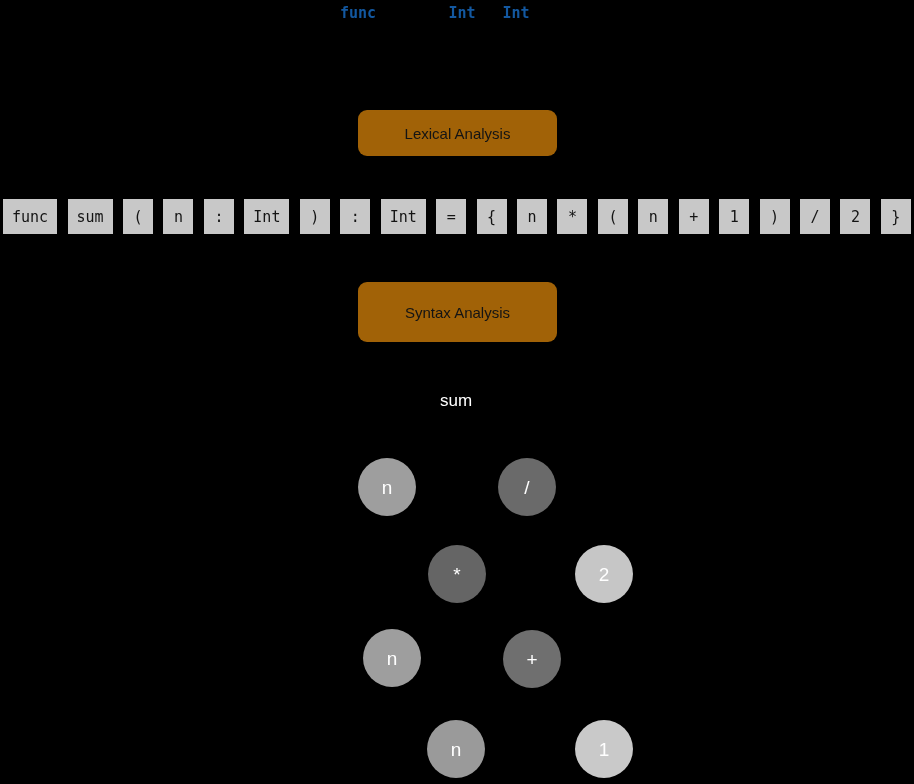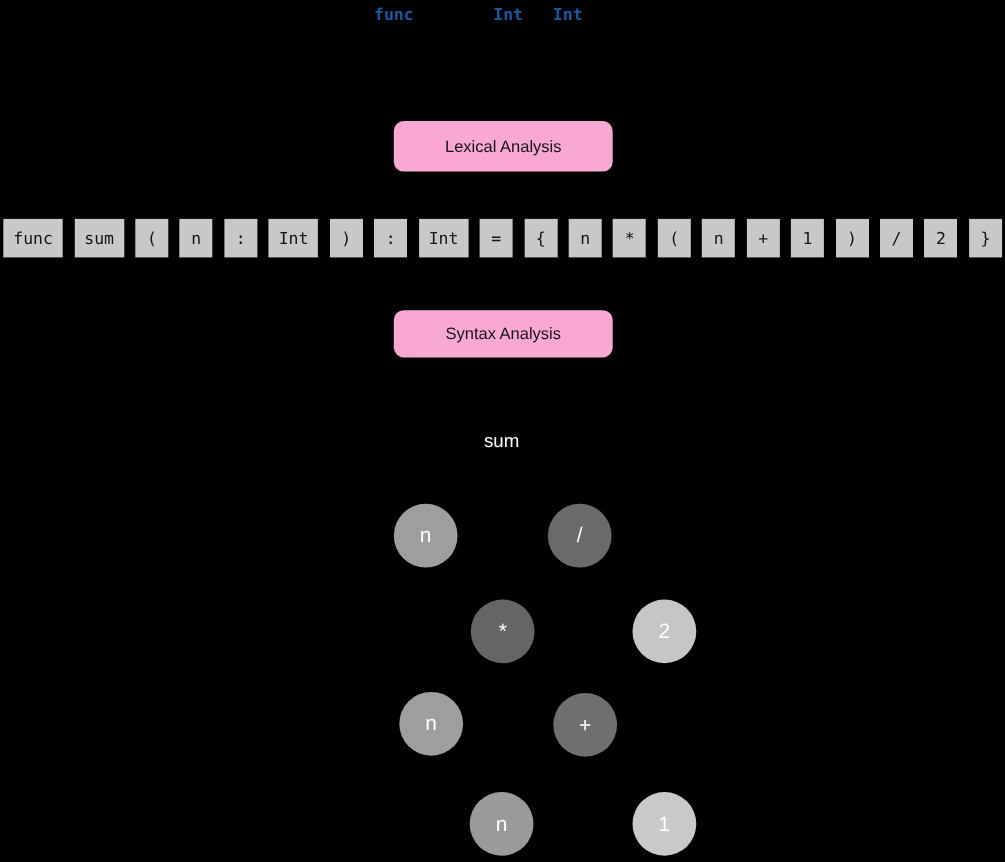--- a/index.html
+++ b/index.html
@@ -24,30 +24,30 @@
     font-weight: bold;
     font-size: 15px;
     line-height: 20px;
     white-space: pre;
   }
   
   .stage-box {
     position: absolute;
     left: 358px;
     width: 199px;
-    background: #f9a8d4;
+    background: #a16207;
     border-radius: 9px;
     display: flex;
     align-items: center;
     justify-content: center;
     color: #141414;
     font-size: 15px;
   }
   .stage-box.lexical { top: 110px; height: 46px; }
-  .stage-box.syntax  { top: 282px; height: 43px; }
+  .stage-box.syntax  { top: 282px; height: 60px; }
   
   .token-row {
     position: absolute;
     left: 0;
     right: 0;
     top: 199px;
     display: flex;
     justify-content: space-between;
     align-items: stretch;
     padding: 0 3px;

